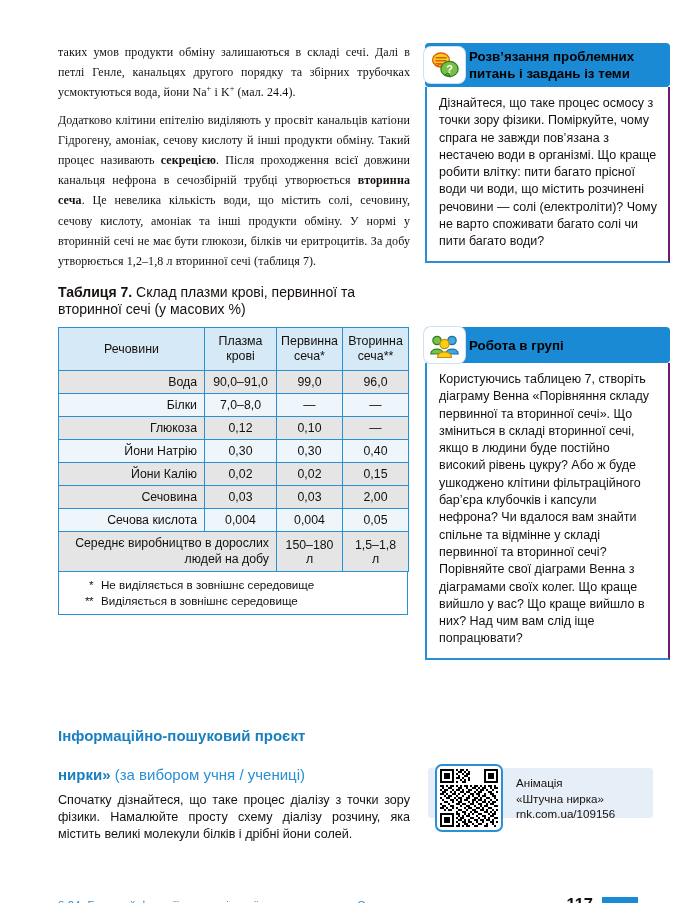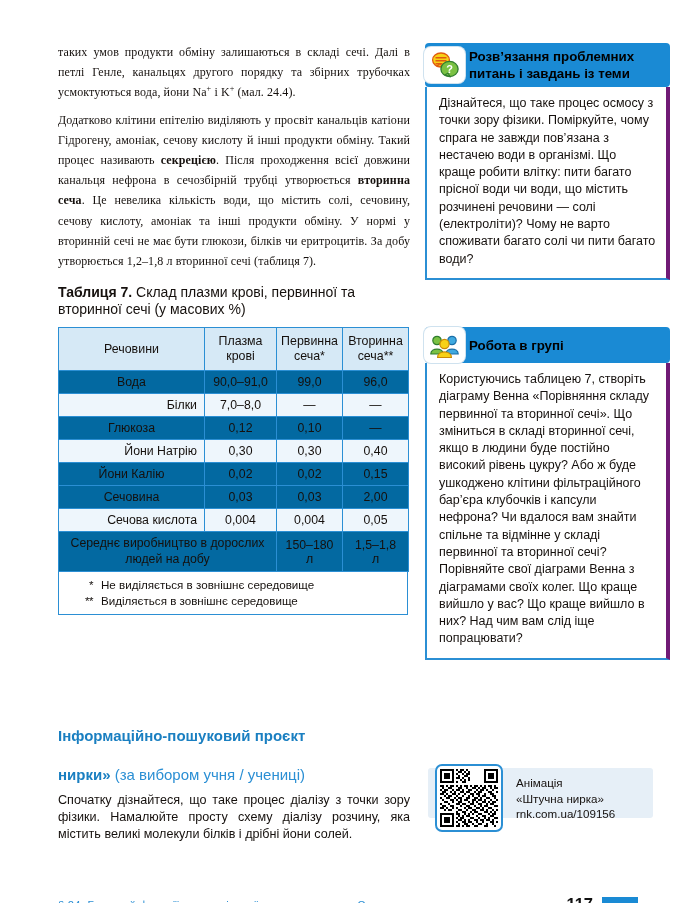--- a/index.html
+++ b/index.html
@@ -71,21 +71,21 @@
     padding: 6px 4px;
     font-size: 12.4px;
   }
   table.data thead th.first { text-align: center; }
   td.label {
     text-align: right;
     white-space: nowrap;
   }
   td.num { text-align: center; }
   tr.shaded td { background: #eef6fc; }
-  tr.plain td { background: #0369a1; text-align: center; }
+  tr.plain td { background: #e5e5e5; }
   td.avg {
     text-align: right;
     line-height: 15.5px;
     padding: 5px 7px;
   }
   .footnotes {
     border: 1.3px solid #2b8fd4;
     border-top: none;
     width: 350px;
     box-sizing: border-box;
@@ -162,21 +162,21 @@
     height: 36px;
     background: #ffffff;
     border-radius: 7px;
     box-shadow: 0 0 0 1px #cfe2ef;
     display: flex;
     align-items: center;
     justify-content: center;
   }
   .box-body {
     border-left: 2px solid #2b8fd4;
-    border-right: 4px solid #701a75;
+    border-right: 2px solid #701a75;
     border-bottom: 2px solid #2b8fd4;
     border-top: none;
     padding: 8px 10px 10px 12px;
     font-size: 12.5px;
     line-height: 17.3px;
     color: #15100d;
     box-sizing: border-box;
   }
 
   

